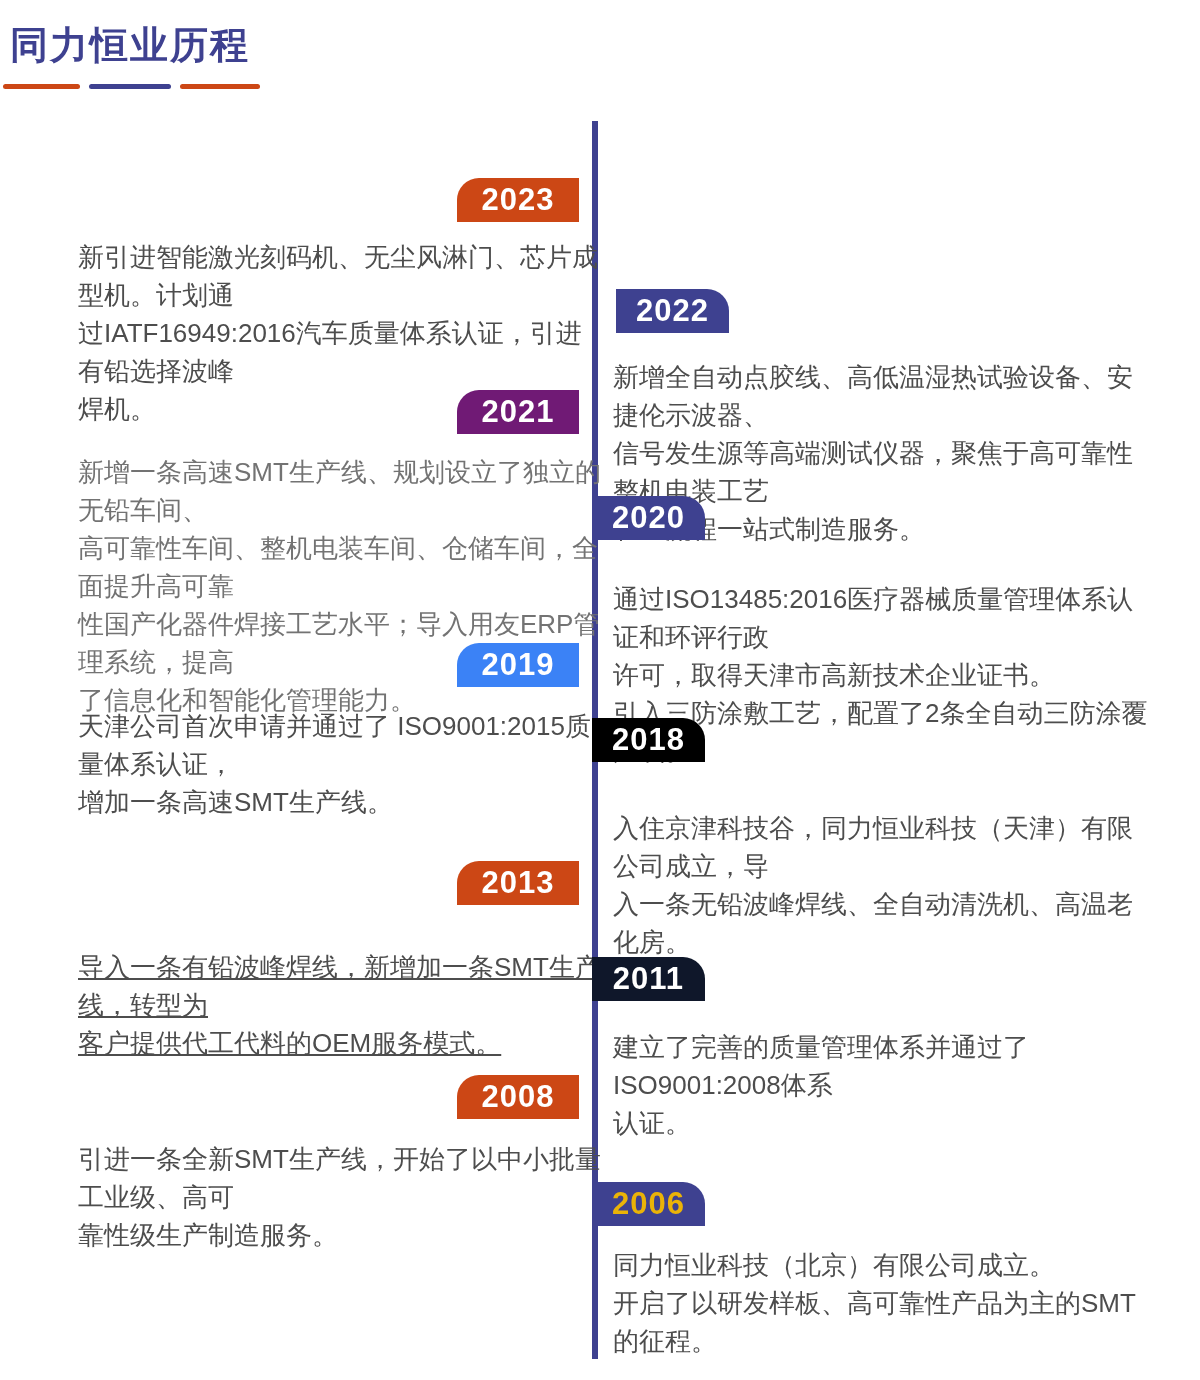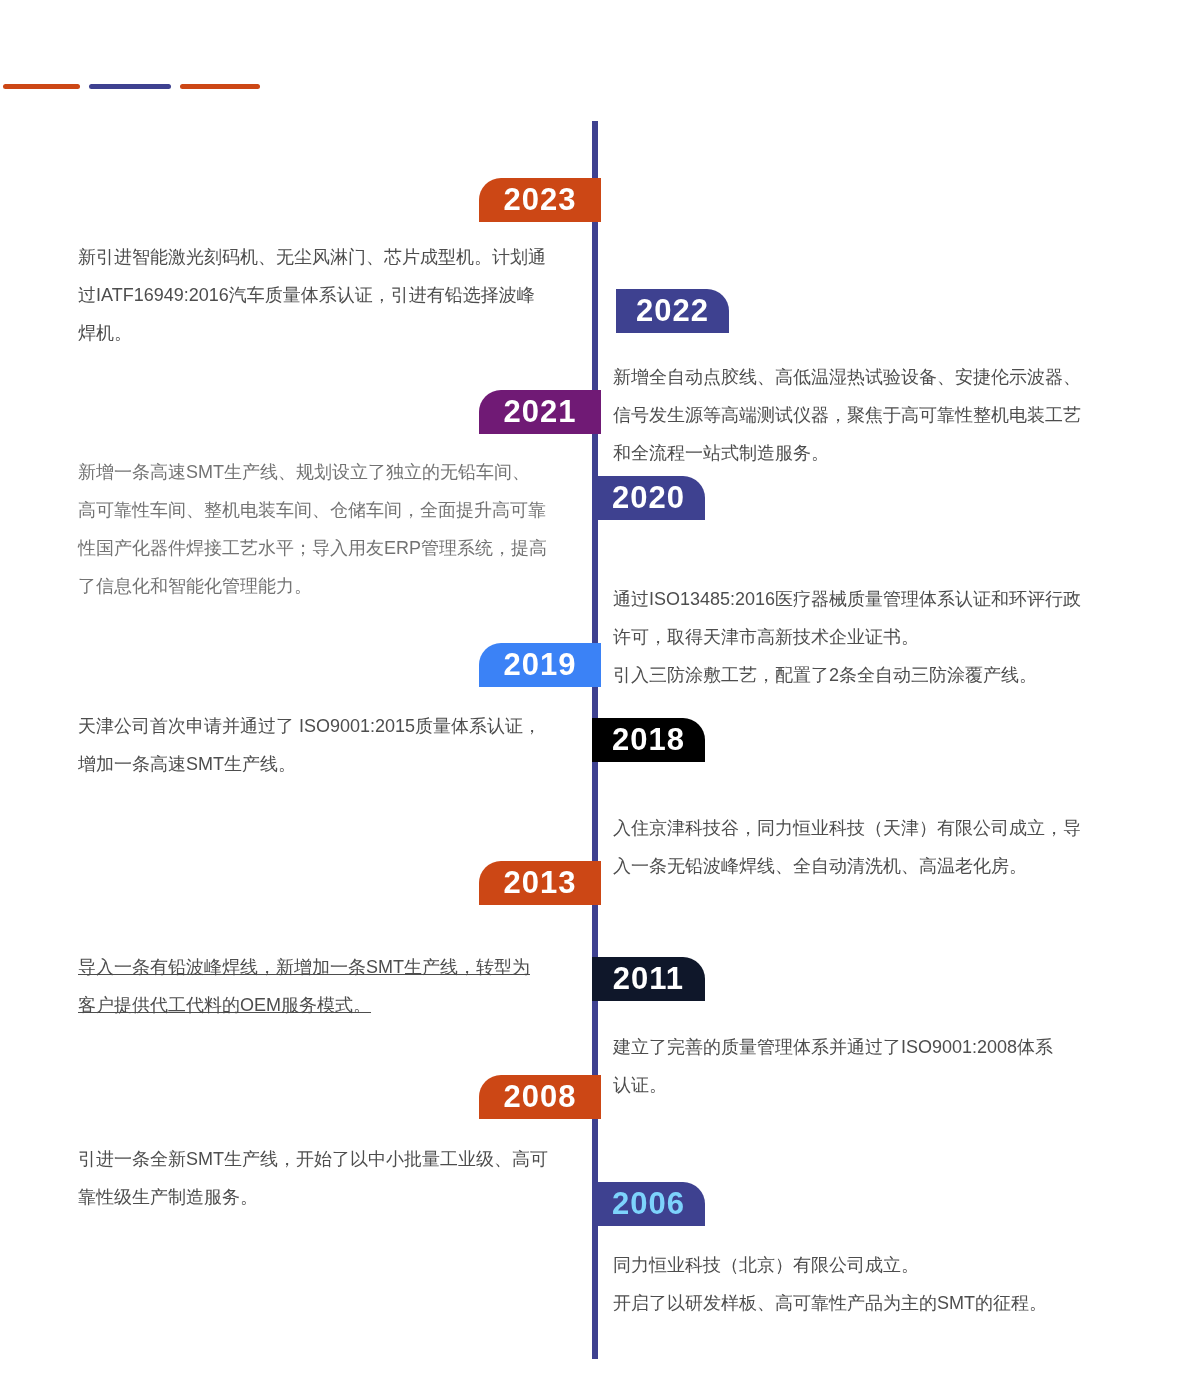--- a/index.html
+++ b/index.html
@@ -46,79 +46,80 @@
     display: flex;
     align-items: center;
     justify-content: center;
     color: #ffffff;
     font-size: 31px;
     font-weight: bold;
     letter-spacing: 1px;
     z-index: 2;
   }
   .year-badge.left {
-    left: 479px;
+    left: 457px;
     width: 122px;
     border-radius: 22px 0 0 0;
   }
   .year-badge.right {
     left: 592px;
     width: 113px;
     border-radius: 0 22px 0 0;
   }
   .entry-desc {
     position: absolute;
-    font-size: 18px;
+    font-size: 26px;
     line-height: 38px;
     white-space: pre-line;
     z-index: 1;
   }
   .entry-desc.left  { left: 78px;  width: 525px; }
   .entry-desc.right { left: 613px; width: 540px; }
 </style>
 </head>
 <body>
 
 <div class="canvas" style="background: rgb(255, 255, 255);">
+  <h1 class="page-title" style="color: rgb(62, 65, 144);">同力恒业历程</h1>
   <div class="title-underline">
     <span class="bar b1" style="background: rgb(204, 71, 21);"></span>
     <span class="bar b2" style="background: rgb(62, 65, 144);"></span>
     <span class="bar b3" style="background: rgb(204, 71, 21);"></span>
   </div>
   <div class="timeline-line" style="background: rgb(62, 65, 144);"></div>
   <div id="timeline-entries">
       <div class="year-badge left" style="top: 178px; background: rgb(204, 71, 21); color: rgb(255, 255, 255);">2023</div>
       <div class="entry-desc left" style="top: 238px; color: rgb(77, 77, 77);">新引进智能激光刻码机、无尘风淋门、芯片成型机。计划通
 过IATF16949:2016汽车质量体系认证，引进有铅选择波峰
 焊机。</div>
       <div class="year-badge right" style="top: 289px; background: rgb(62, 65, 144); color: rgb(255, 255, 255); margin-left: 24px;">2022</div>
       <div class="entry-desc right" style="top: 358px; color: rgb(77, 77, 77);">新增全自动点胶线、高低温湿热试验设备、安捷伦示波器、
 信号发生源等高端测试仪器，聚焦于高可靠性整机电装工艺
 和全流程一站式制造服务。</div>
       <div class="year-badge left" style="top: 390px; background: #701a75; color: rgb(255, 255, 255);">2021</div>
       <div class="entry-desc left" style="top: 453px; color: #737373;">新增一条高速SMT生产线、规划设立了独立的无铅车间、
 高可靠性车间、整机电装车间、仓储车间，全面提升高可靠
 性国产化器件焊接工艺水平；导入用友ERP管理系统，提高
 了信息化和智能化管理能力。</div>
-      <div class="year-badge right" style="top: 476px; background: rgb(62, 65, 144); color: rgb(255, 255, 255);">2020</div>
+      <div class="year-badge right" style="top: 496px; background: rgb(62, 65, 144); color: rgb(255, 255, 255);">2020</div>
       <div class="entry-desc right" style="top: 580px; color: rgb(77, 77, 77);">通过ISO13485:2016医疗器械质量管理体系认证和环评行政
 许可，取得天津市高新技术企业证书。
 引入三防涂敷工艺，配置了2条全自动三防涂覆产线。</div>
       <div class="year-badge left" style="top: 643px; background: #3b82f6; color: rgb(255, 255, 255);">2019</div>
       <div class="entry-desc left" style="top: 707px; color: rgb(77, 77, 77);">天津公司首次申请并通过了 ISO9001:2015质量体系认证，
 增加一条高速SMT生产线。</div>
       <div class="year-badge right" style="top: 718px; background: #000000; color: rgb(255, 255, 255);">2018</div>
       <div class="entry-desc right" style="top: 809px; color: rgb(77, 77, 77);">入住京津科技谷，同力恒业科技（天津）有限公司成立，导
 入一条无铅波峰焊线、全自动清洗机、高温老化房。</div>
       <div class="year-badge left" style="top: 861px; background: rgb(204, 71, 21); color: rgb(255, 255, 255);">2013</div>
       <div class="entry-desc left" style="top: 948px; color: rgb(77, 77, 77); text-decoration: underline;">导入一条有铅波峰焊线，新增加一条SMT生产线，转型为
 客户提供代工代料的OEM服务模式。</div>
       <div class="year-badge right" style="top: 957px; background: #0f172a; color: rgb(255, 255, 255);">2011</div>
       <div class="entry-desc right" style="top: 1028px; color: rgb(77, 77, 77);">建立了完善的质量管理体系并通过了ISO9001:2008体系
 认证。</div>
       <div class="year-badge left" style="top: 1075px; background: rgb(204, 71, 21); color: rgb(255, 255, 255);">2008</div>
       <div class="entry-desc left" style="top: 1140px; color: rgb(77, 77, 77);">引进一条全新SMT生产线，开始了以中小批量工业级、高可
 靠性级生产制造服务。</div>
-      <div class="year-badge right" style="top: 1182px; background: rgb(62, 65, 144); color: #7dd3fc;">2006</div>
+      <div class="year-badge right" style="top: 1182px; background: rgb(62, 65, 144); color: #eab308;">2006</div>
       <div class="entry-desc right" style="top: 1246px; color: rgb(77, 77, 77);">同力恒业科技（北京）有限公司成立。
 开启了以研发样板、高可靠性产品为主的SMT的征程。</div>
     </div>
 </div>
 
 </body></html>

